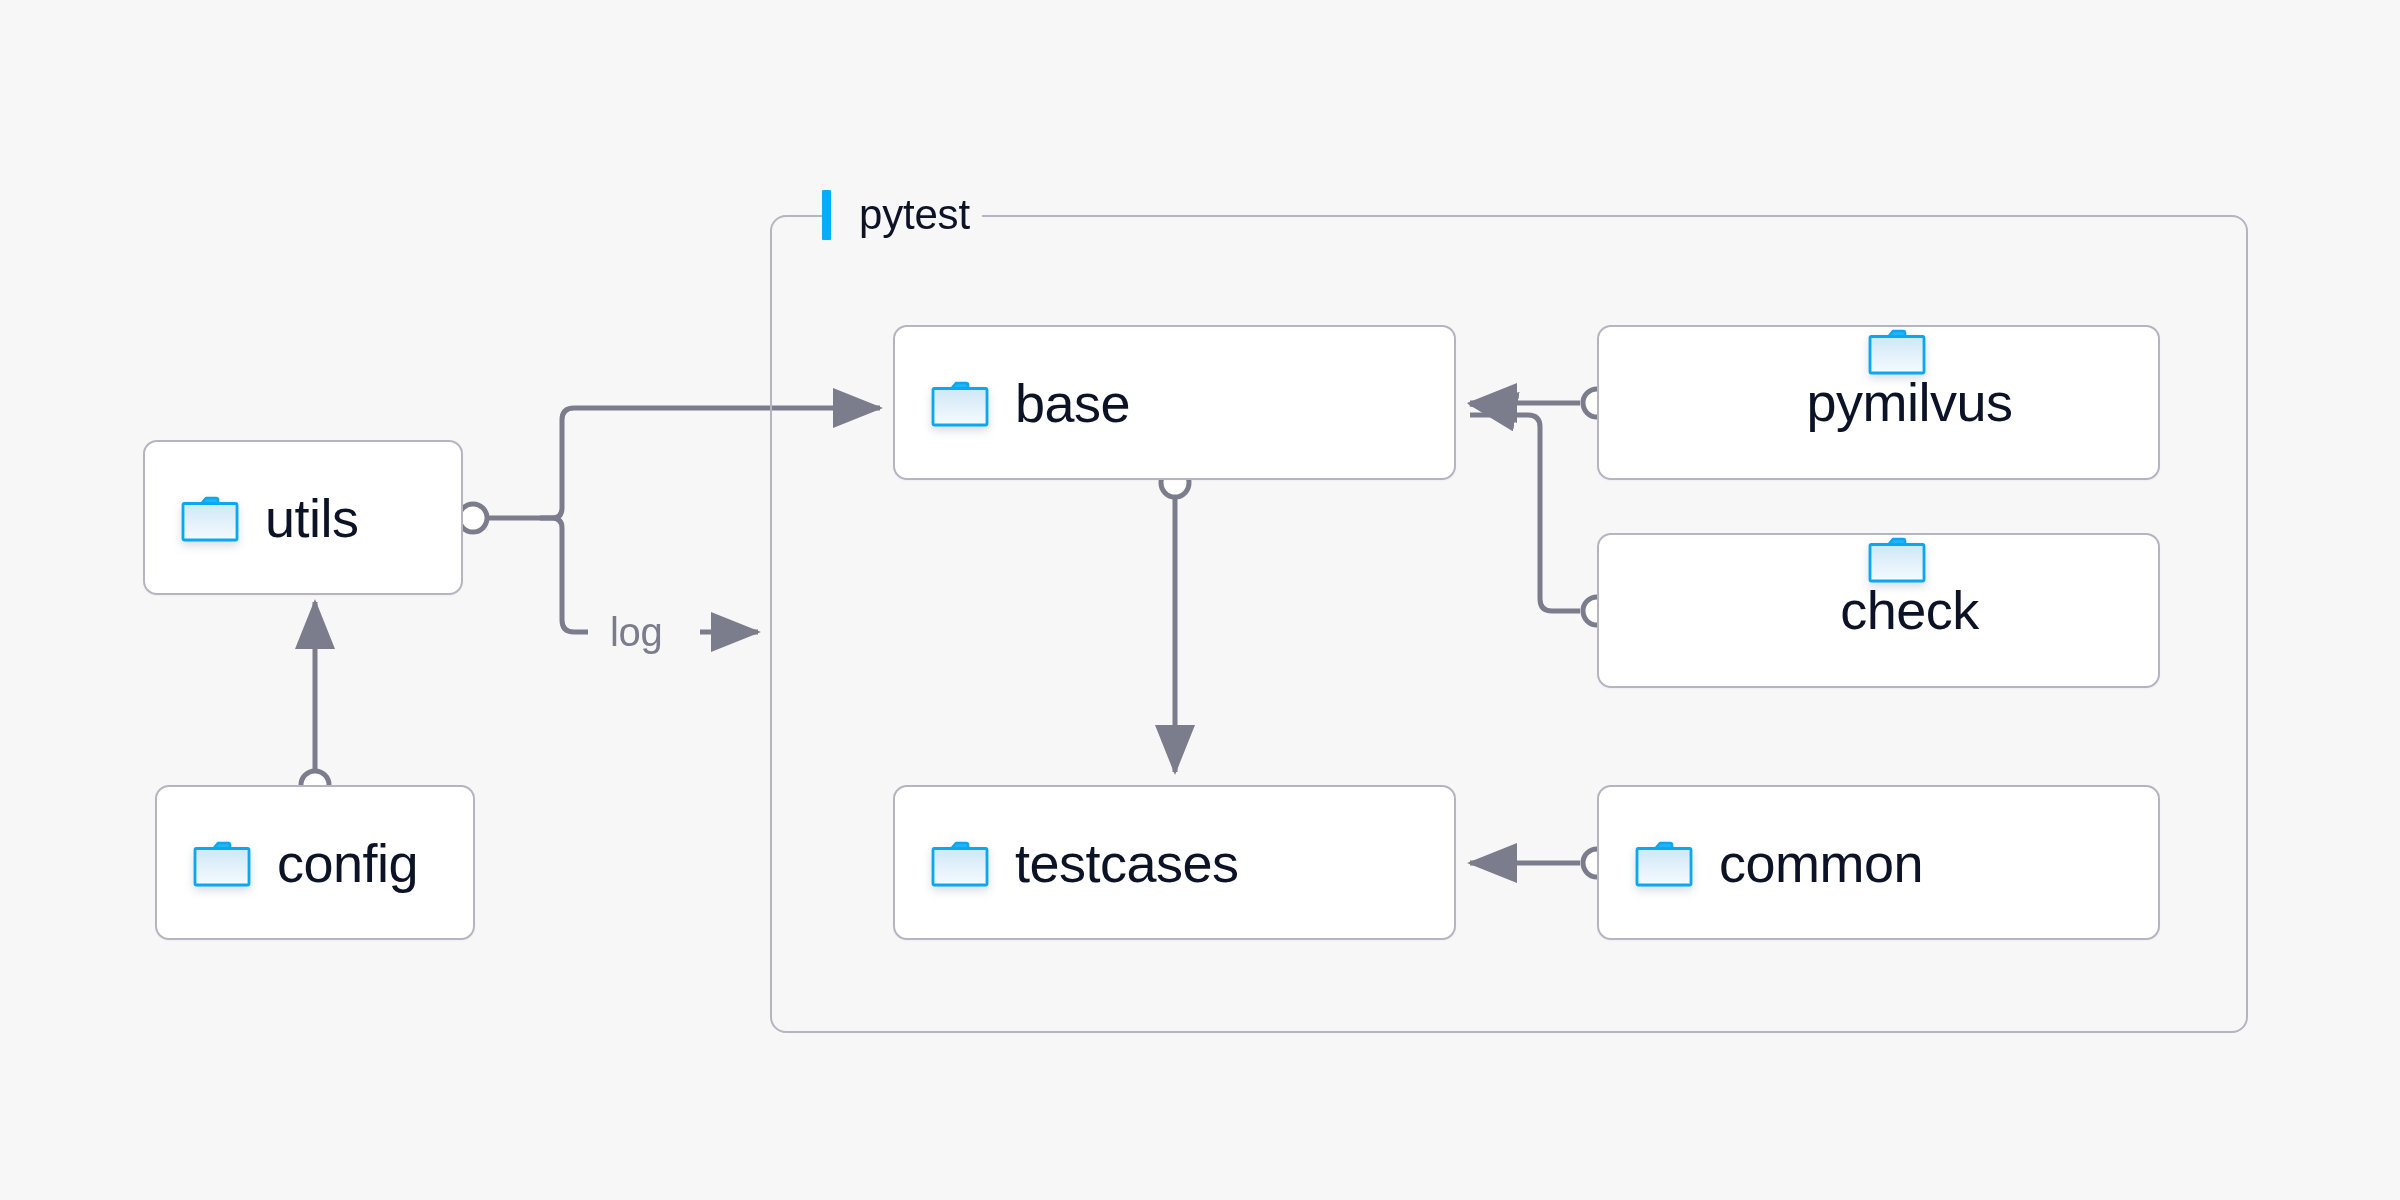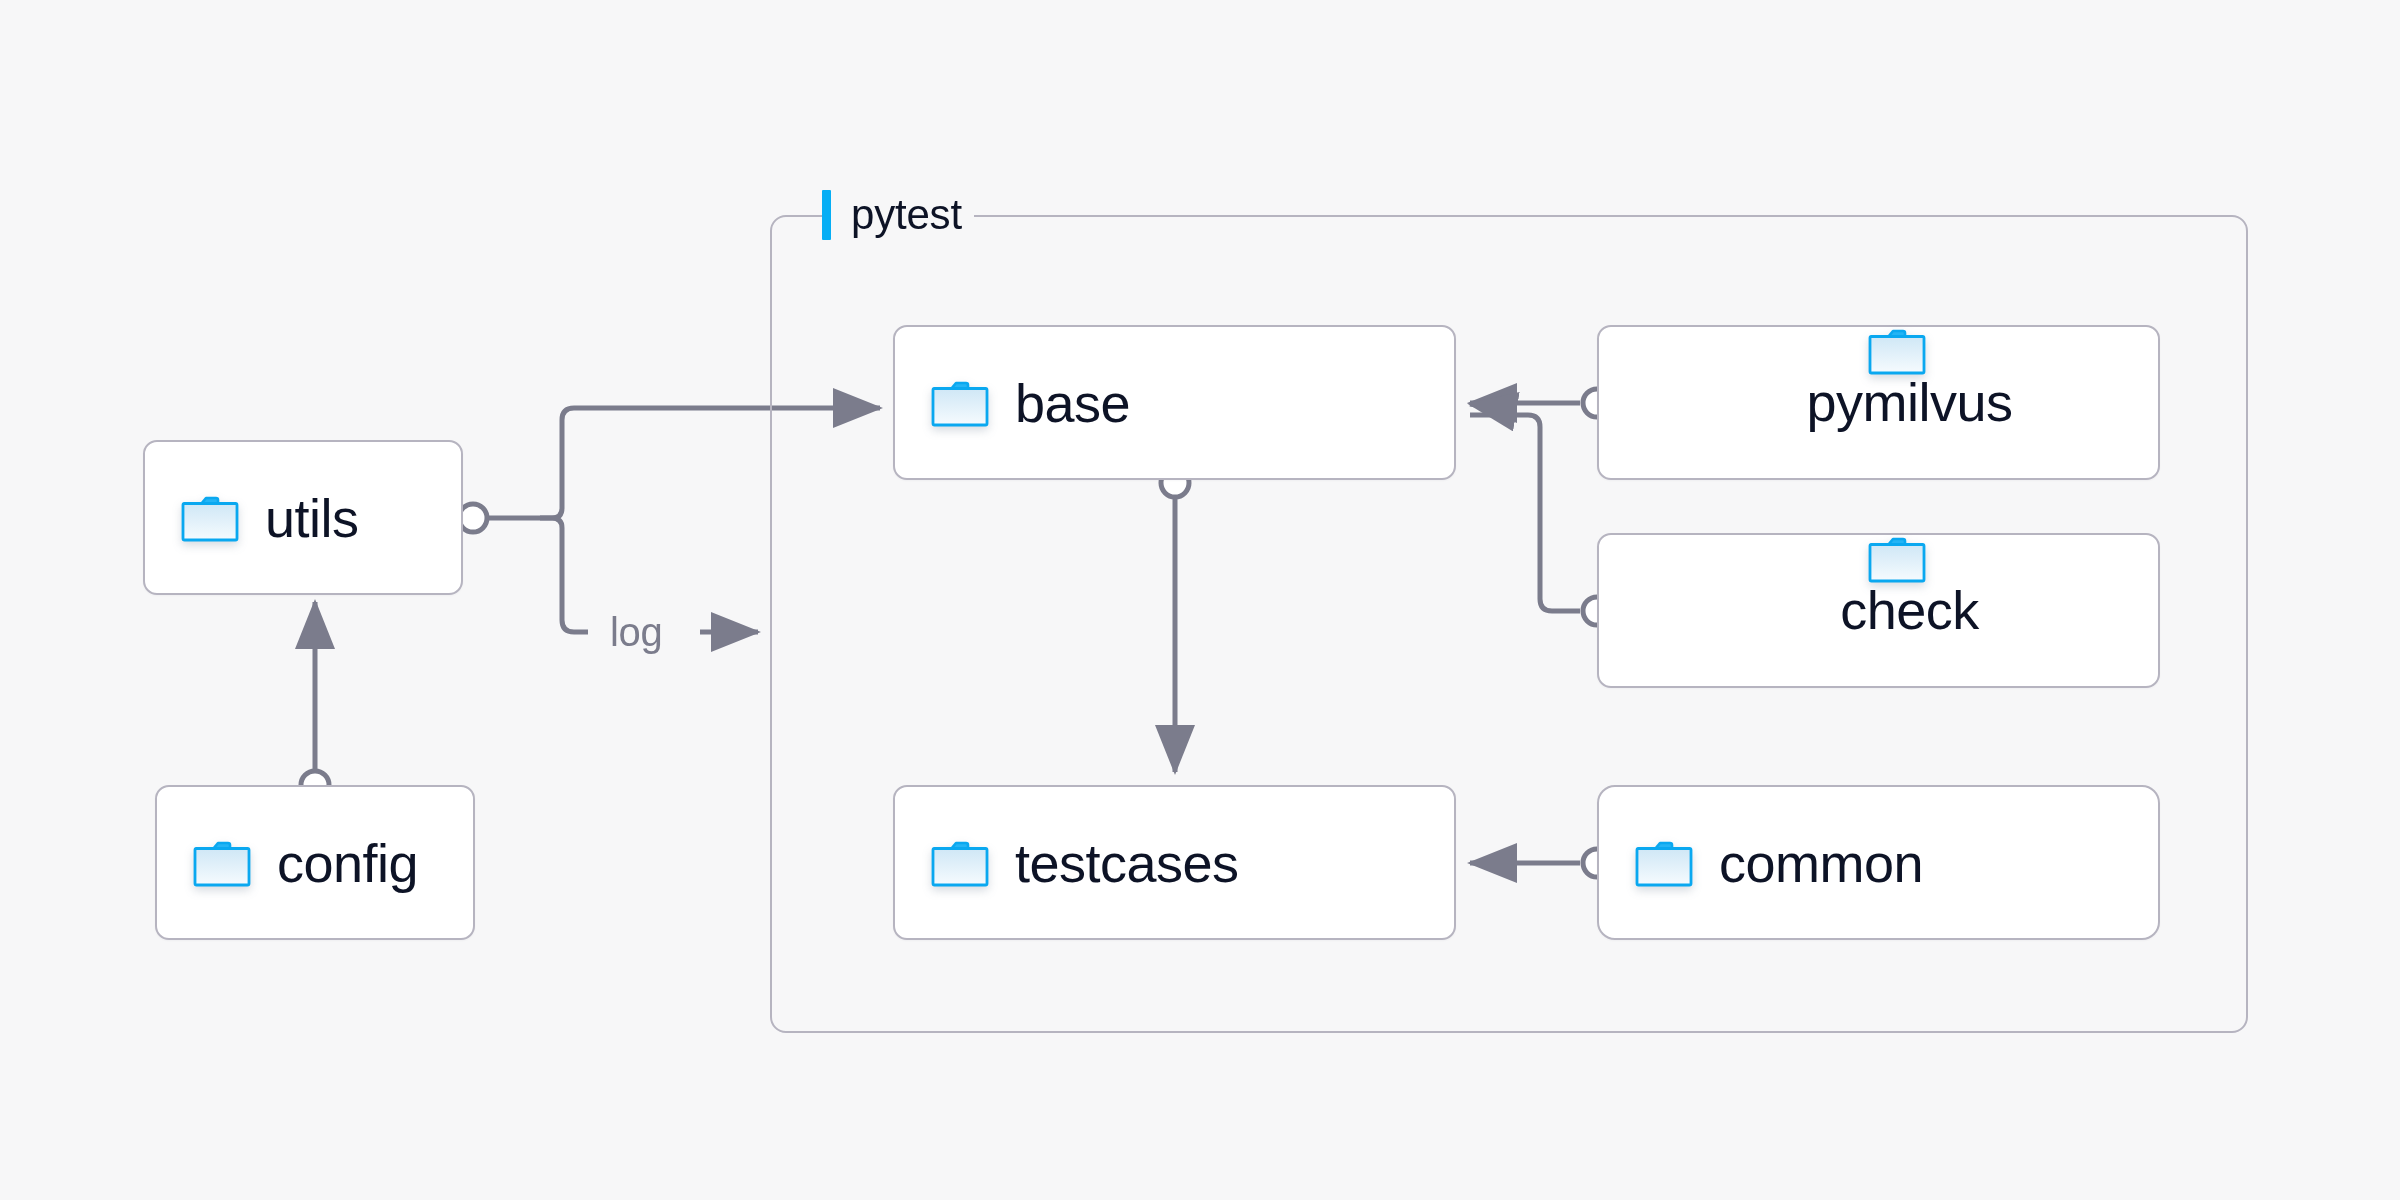--- a/index.html
+++ b/index.html
@@ -138,21 +138,21 @@
       <circle cx="315" cy="785" r="14"></circle>
       <circle cx="1175" cy="483" r="14"></circle>
       <circle cx="1597" cy="403" r="14"></circle>
       <circle cx="1597" cy="611" r="14"></circle>
       <circle cx="1597" cy="863" r="14"></circle>
     </g>
   </svg>
 
   <div class="group-box" style="left:770px; top:215px; width:1478px; height:818px;"></div>
 
-  <div class="group-title-wrap" style="left:822px; top:186px;">
+  <div class="group-title-wrap" style="left:822px; top:186px;gap:8px;">
     <div class="group-bar"></div>
     <div class="group-title">pytest</div>
   </div>
 
   <div class="node" style="left:143px; top:440px; width:320px; height:155px;">
     <span class="folder-icon">
       <svg viewBox="0 0 58 48" width="58" height="48">
         <path d="M2 10 h18 l5 -6 h10 a2 2 0 0 1 2 2 v4" fill="#24b4f5" stroke="#0aa8f0" stroke-width="2.6" stroke-linejoin="round"></path>
         <rect x="2" y="9.5" width="54" height="36.5" rx="1.5" fill="url(#folderGrad)" stroke="#0aa8f0" stroke-width="2.8"></rect>
       </svg>
@@ -203,21 +203,21 @@
   <div class="node" style="left:1597px; top:533px; width:563px; height:155px;flex-direction:column;">
     <span class="folder-icon">
       <svg viewBox="0 0 58 48" width="58" height="48">
         <path d="M2 10 h18 l5 -6 h10 a2 2 0 0 1 2 2 v4" fill="#24b4f5" stroke="#0aa8f0" stroke-width="2.6" stroke-linejoin="round"></path>
         <rect x="2" y="9.5" width="54" height="36.5" rx="1.5" fill="url(#folderGrad)" stroke="#0aa8f0" stroke-width="2.8"></rect>
       </svg>
     </span>
     <span class="node-label">check</span>
   </div>
 
-  <div class="node" style="left:1597px; top:785px; width:563px; height:155px;border-radius:18px;">
+  <div class="node" style="left:1597px; top:785px; width:563px; height:155px;">
     <span class="folder-icon">
       <svg viewBox="0 0 58 48" width="58" height="48">
         <path d="M2 10 h18 l5 -6 h10 a2 2 0 0 1 2 2 v4" fill="#24b4f5" stroke="#0aa8f0" stroke-width="2.6" stroke-linejoin="round"></path>
         <rect x="2" y="9.5" width="54" height="36.5" rx="1.5" fill="url(#folderGrad)" stroke="#0aa8f0" stroke-width="2.8"></rect>
       </svg>
     </span>
     <span class="node-label">common</span>
   </div>
 
   <div class="edge-label" style="left:604px; top:612px;">log</div>

